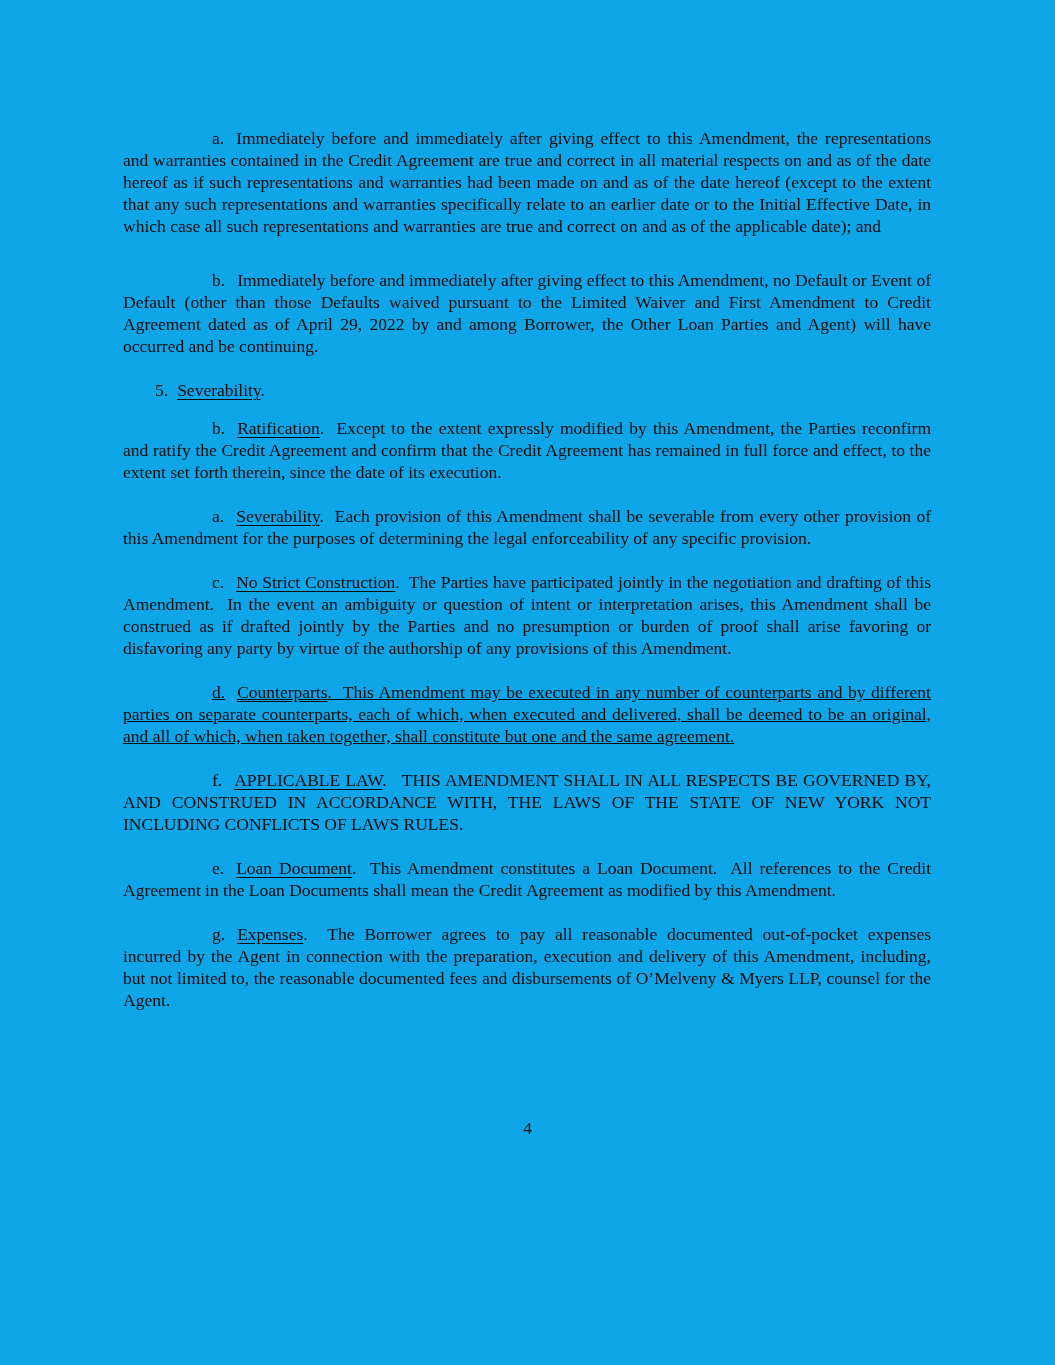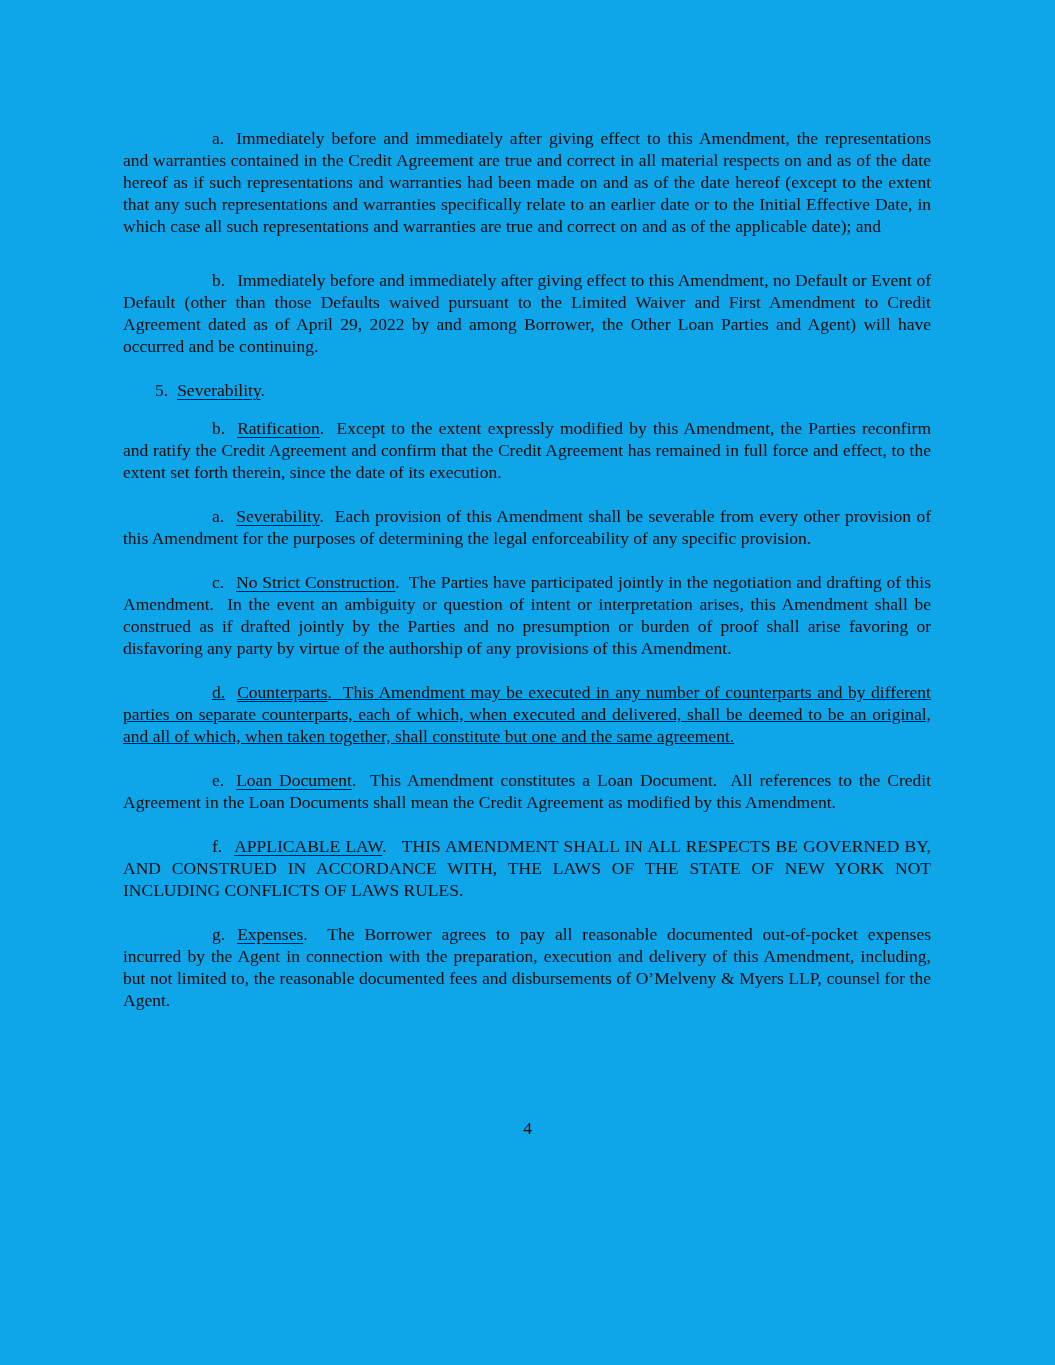--- a/index.html
+++ b/index.html
@@ -64,21 +64,21 @@
   <p class="section-item"><span>5.</span><span class="tab"></span><span class="heading">Severability</span><span>.</span></p>
 
   <p class="clause"><span>b.</span><span class="tab"></span><span class="heading">Ratification</span><span>.&nbsp; Except to the extent expressly modified by this Amendment, the Parties reconfirm and ratify the Credit Agreement and confirm that the Credit Agreement has remained in full force and effect, to the extent set forth therein, since the date of its execution.</span></p>
 
   <p class="clause"><span>a.</span><span class="tab"></span><span class="heading">Severability</span><span>.&nbsp; Each provision of this Amendment shall be severable from every other provision of this Amendment for the purposes of determining the legal enforceability of any specific provision.</span></p>
 
   <p class="clause"><span>c.</span><span class="tab"></span><span class="heading">No Strict Construction</span><span>.&nbsp; The Parties have participated jointly in the negotiation and drafting of this Amendment.&nbsp; In the event an ambiguity or question of intent or interpretation arises, this Amendment shall be construed as if drafted jointly by the Parties and no presumption or burden of proof shall arise favoring or disfavoring any party by virtue of the authorship of any provisions of this Amendment.</span></p>
 
   <p class="clause pd"><span>d.</span><span class="tab"></span><span class="heading">Counterparts</span><span>.&nbsp; This Amendment may be executed in any number of counterparts and by different parties on separate counterparts, each of which, when executed and delivered, shall be deemed to be an original, and all of which, when taken together, shall constitute but one and the same agreement.</span></p>
 
+  <p class="clause pf"><span>f.</span><span class="tab"></span><span class="heading">APPLICABLE LAW</span><span>.&nbsp;&nbsp; THIS AMENDMENT SHALL IN ALL RESPECTS BE GOVERNED BY, AND CONSTRUED IN ACCORDANCE WITH, THE LAWS OF THE STATE OF NEW YORK NOT INCLUDING CONFLICTS OF LAWS RULES.</span></p>
+
   <p class="clause pe"><span>e.</span><span class="tab"></span><span class="heading">Loan Document</span><span>.&nbsp; This Amendment constitutes a Loan Document.&nbsp; All references to the Credit Agreement in the Loan Documents shall mean the Credit Agreement as modified by this Amendment.</span></p>
-
-  <p class="clause pf"><span>f.</span><span class="tab"></span><span class="heading">APPLICABLE LAW</span><span>.&nbsp;&nbsp; THIS AMENDMENT SHALL IN ALL RESPECTS BE GOVERNED BY, AND CONSTRUED IN ACCORDANCE WITH, THE LAWS OF THE STATE OF NEW YORK NOT INCLUDING CONFLICTS OF LAWS RULES.</span></p>
 
   <p class="clause pg"><span>g.</span><span class="tab"></span><span class="heading">Expenses</span><span>.&nbsp; The Borrower agrees to pay all reasonable documented out-of-pocket expenses incurred by the Agent in connection with the preparation, execution and delivery of this Amendment, including, but not limited to, the reasonable documented fees and disbursements of O’Melveny &amp; Myers LLP, counsel for the Agent.</span></p>
 
   <div class="page-number">4</div>
 
 </div>
 
 </body></html>

